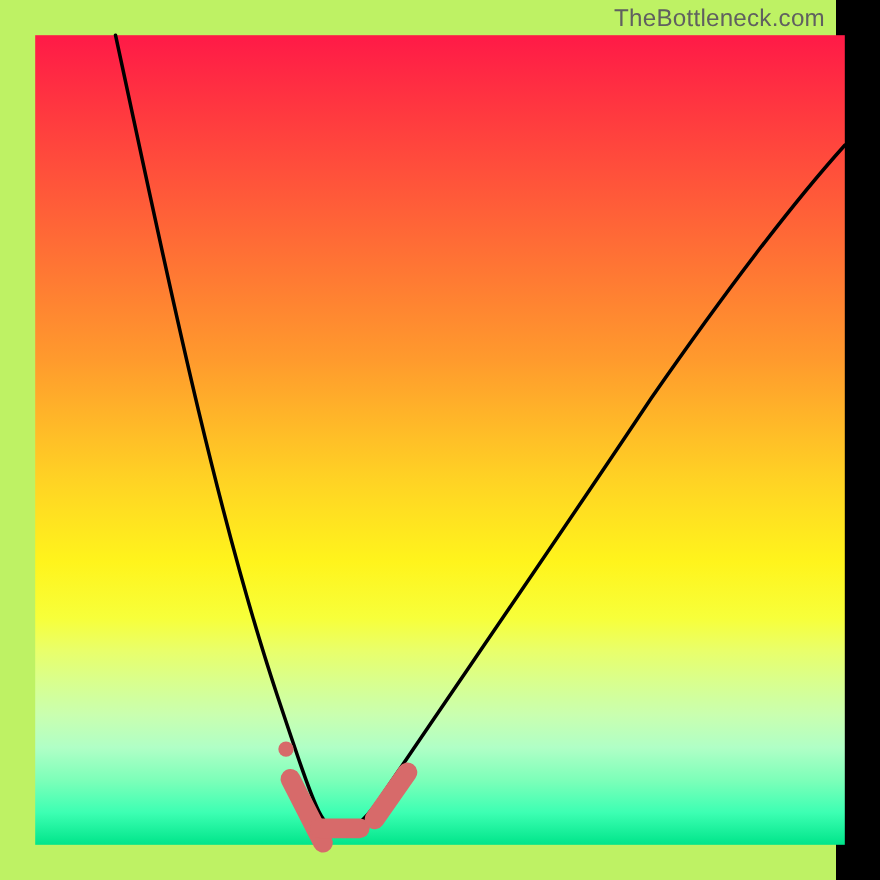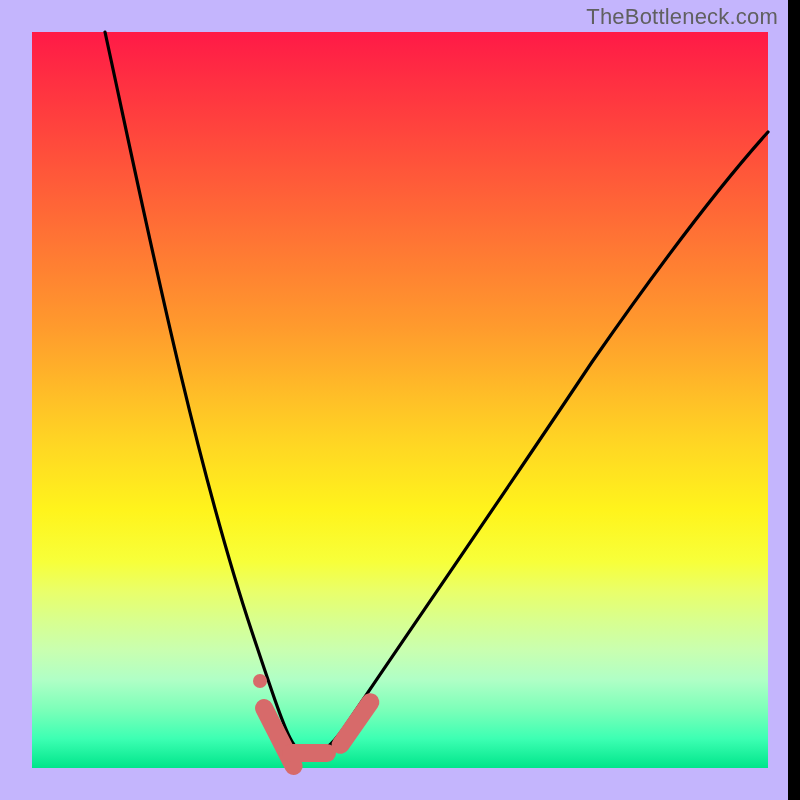--- a/index.html
+++ b/index.html
@@ -10,22 +10,21 @@
     background: #000;
     overflow: hidden;
     font-family: Arial, Helvetica, sans-serif;
   }
   .frame {
     position: absolute;
     left: 0;
     top: 0;
     width: 760px;
     height: 800px;
-    background: #c4b5fd;
-    padding-left: 28px;
+    background: #bef264;
   }
   .plot {
     position: absolute;
     left: 32px;
     top: 32px;
     width: 736px;
     height: 736px;
     background: linear-gradient(
       to bottom,
       #ff1a47 0%,

